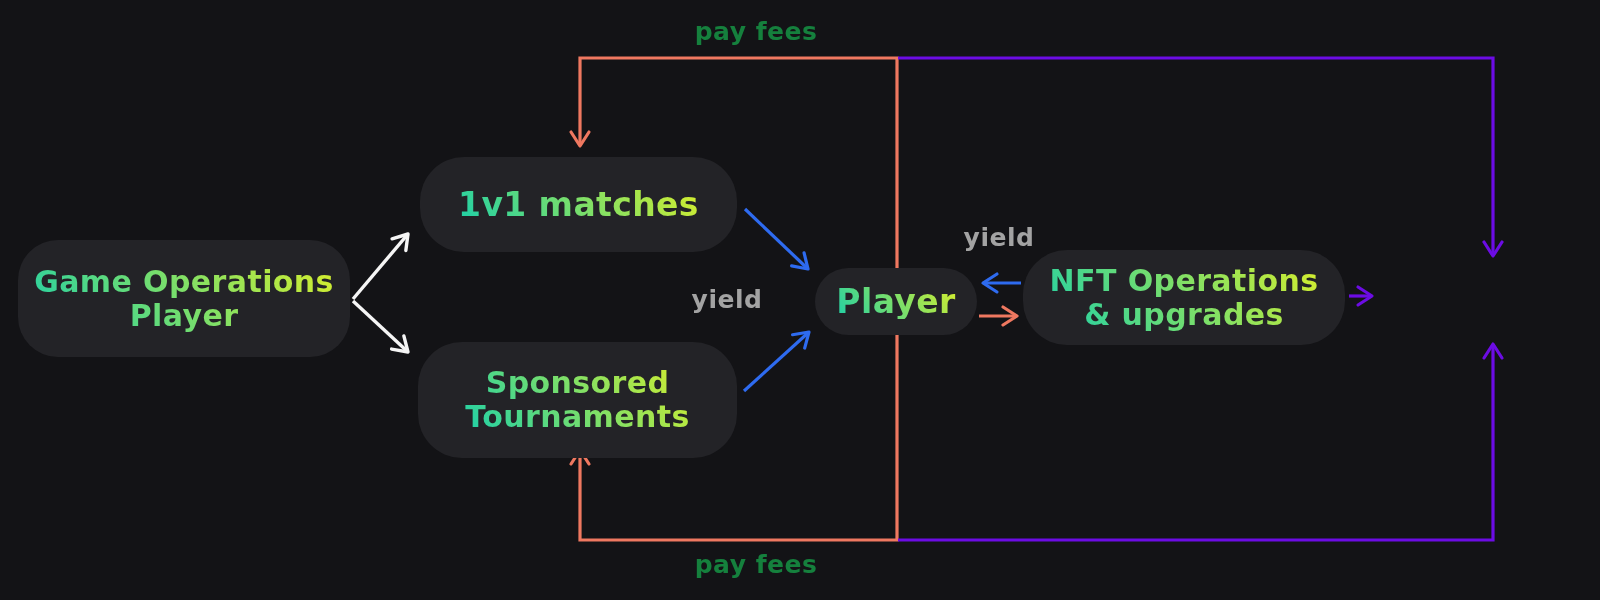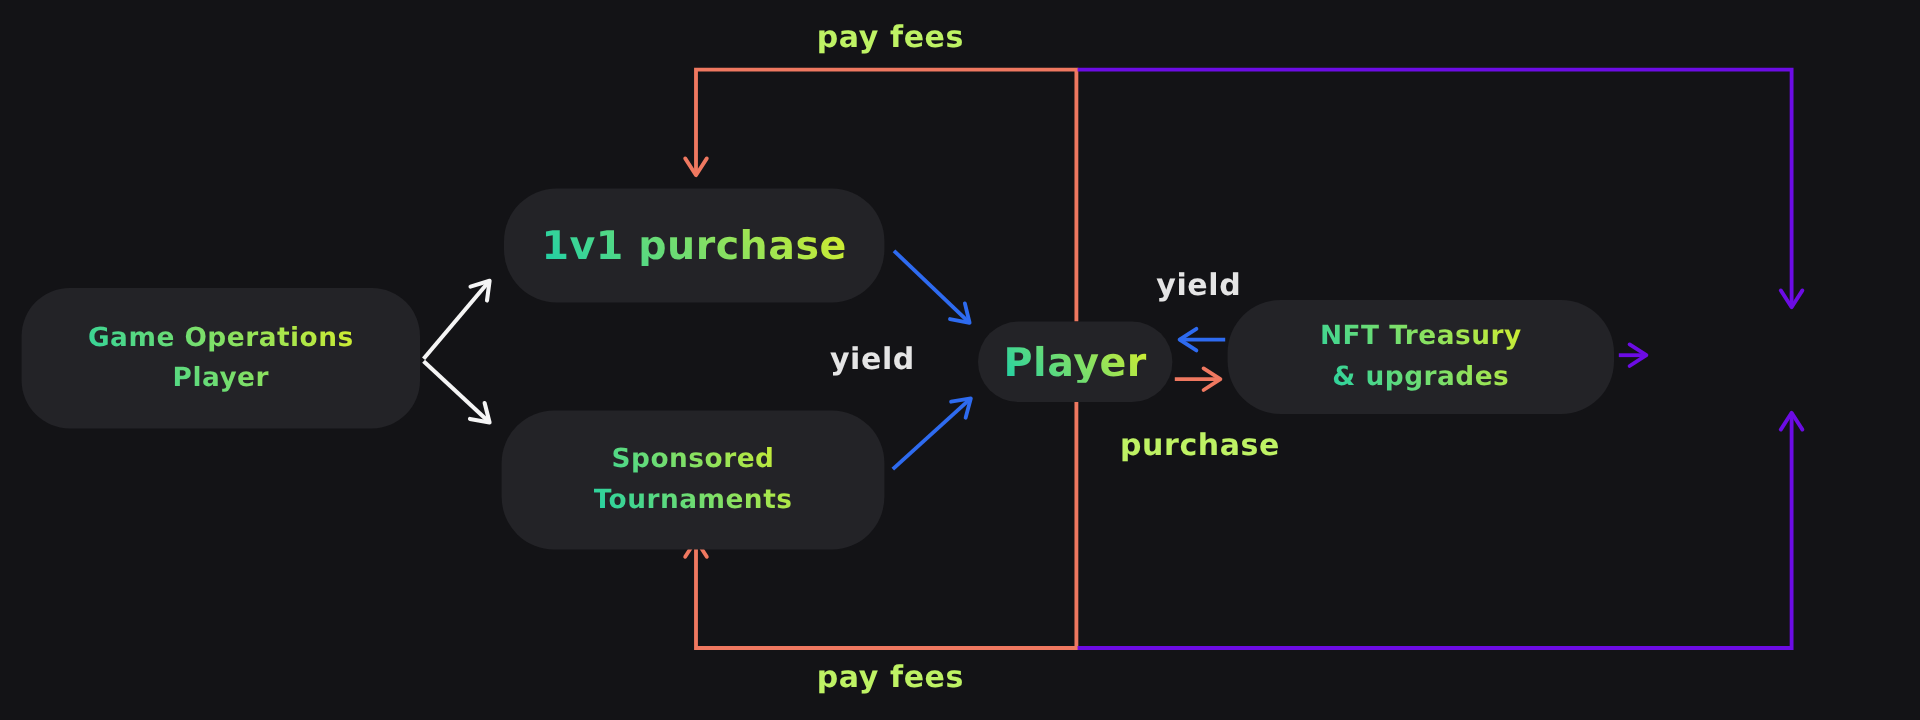--- a/index.html
+++ b/index.html
@@ -10,38 +10,38 @@
   }
   svg.edges { position:absolute; left:0; top:0; width:1600px; height:600px; }
 
   .node {
     position:absolute; background:#232327; border-radius:44px;
     display:flex; align-items:center; justify-content:center;
   }
   .node.rect   { border-radius:40px; }
   .node.pill   { border-radius:999px; }
   .node .label {
-    font-weight:bold; text-align:center; line-height:34px; font-size:22px;
+    font-weight:bold; text-align:center; line-height:34px; font-size:30px;
     letter-spacing:0.4px; white-space:nowrap;
     background:linear-gradient(50deg,#27d1a2 5%,#cdec33 95%);
     -webkit-background-clip:text; background-clip:text; color:transparent;
   }
   .node .label span { display:block; }
   .node.single .label { font-size:33px; }
   .node.treasury-style .label {
     background:linear-gradient(90deg,#4e2ce8,#7418ec);
     -webkit-background-clip:text; background-clip:text; color:transparent;
   }
 
   .edge-label {
     position:absolute; transform:translate(-50%,-50%);
     font-weight:bold; font-size:25px; letter-spacing:0.5px; white-space:nowrap;
   }
-  .lbl-salmon { color:#bef264; }
-  .lbl-blue   { color:#e5e5e5; }
+  .lbl-salmon { color:#15803d;margin-left:14px; }
+  .lbl-blue   { color:#a3a3a3; }
 </style>
 </head>
 <body>
 
 <div class="canvas">
 
   <svg class="edges" viewBox="0 0 1600 600">
     <defs>
       <marker id="arw-white" markerUnits="userSpaceOnUse" markerWidth="26" markerHeight="26" viewBox="0 0 26 26" refX="20" refY="13" orient="auto">
         <path d="M6,4 L20,13 L6,22" fill="none" stroke="#f5f5f5" stroke-width="3.4" stroke-linecap="round" stroke-linejoin="round"></path>
@@ -76,44 +76,43 @@
 
   <div class="node rect" style="left:18px; top:240px; width:332px; height:117px;">
     <div class="label">
       <span>Game Operations</span>
       <span>Player</span>
     </div>
   </div>
 
   <div class="node single" style="left:420px; top:157px; width:317px; height:95px;">
     <div class="label">
-      <span>1v1 purchase</span>
+      <span>1v1 matches</span>
     </div>
   </div>
 
   <div class="node" style="left:418px; top:342px; width:319px; height:116px;">
     <div class="label">
       <span>Sponsored</span>
       <span>Tournaments</span>
     </div>
   </div>
 
   <div class="node pill single" style="left:815px; top:268px; width:162px; height:67px;">
     <div class="label">
       <span>Player</span>
     </div>
   </div>
 
   <div class="node" style="left:1023px; top:250px; width:322px; height:95px;">
     <div class="label">
-      <span>NFT Treasury</span>
+      <span>NFT Operations</span>
       <span>&amp; upgrades</span>
     </div>
   </div>
 
 
   <div class="edge-label lbl-salmon" style="left:742px; top:31px;">pay fees</div>
   <div class="edge-label lbl-salmon" style="left:742px; top:564px;">pay fees</div>
   <div class="edge-label lbl-blue" style="left:727px; top:299px;">yield</div>
   <div class="edge-label lbl-blue" style="left:999px; top:237px;">yield</div>
-  <div class="edge-label lbl-salmon" style="left:1000px; top:371px;">purchase</div>
 
 </div>
 
 </body></html>

